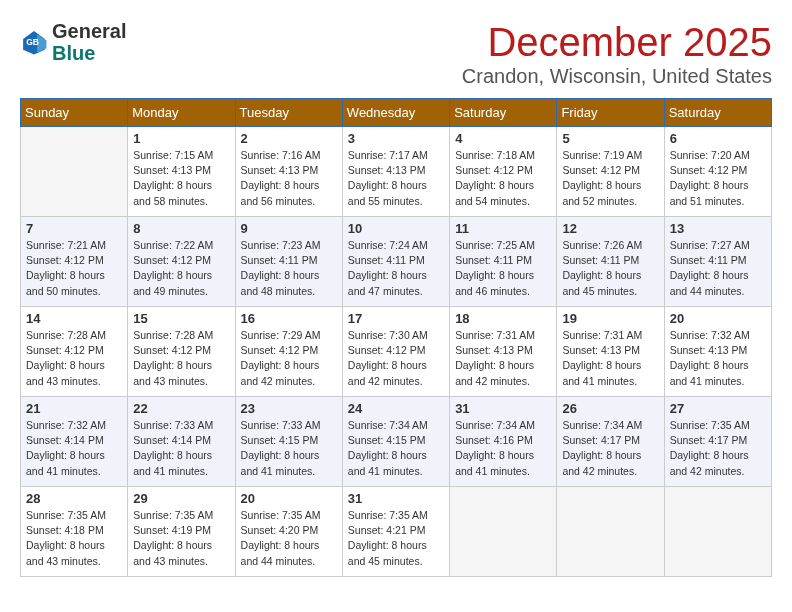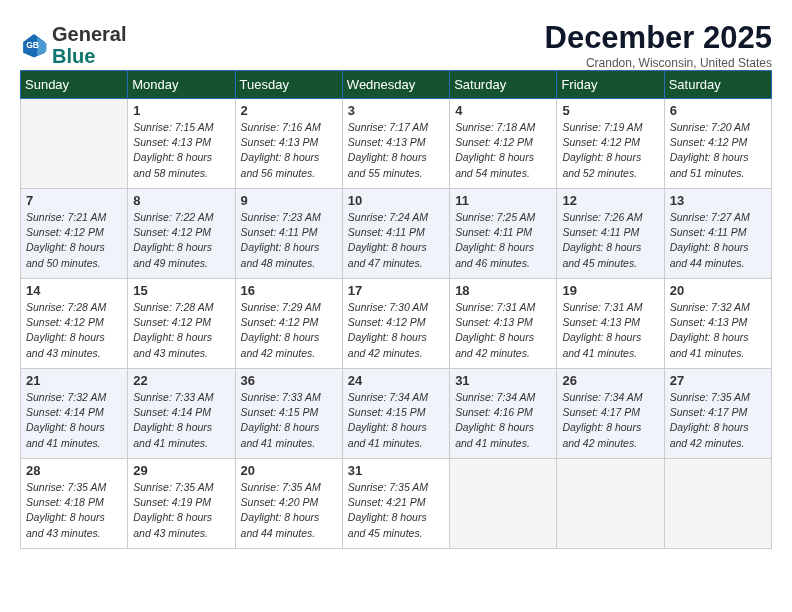--- a/index.html
+++ b/index.html
@@ -6,50 +6,51 @@
     body {
       font-family: Arial, sans-serif;
       background: #fff;
       width: 792px;
       min-height: 612px;
       padding: 20px;
     }
     .header {
       display: flex;
       justify-content: space-between;
-      align-items: center;
+      align-items: flex-start;
+      margin-bottom: 10px;
     }
     .logo {
       display: flex;
       align-items: center;
       gap: 4px;
     }
     .logo-icon {
       width: 28px;
       height: 28px;
     }
     .title-block {
       text-align: right;
     }
     .month-title {
-      font-size: 31px;
-      font-weight: bold;
-      color: #0f172a;
+      font-size: 40px;
+      font-weight: normal;
+      color: #b91c1c;
     }
     .location {
-      font-size: 12px;
+      font-size: 20px;
       color: #555;
     }
     .calendar {
       width: 100%;
       border-collapse: collapse;
       font-size: 11px;
     }
     .calendar th {
-      background-color: #14532d;
+      background-color: #a16207;
       color: #fff;
       padding: 6px 4px;
       text-align: left;
       font-size: 13px;
       font-weight: normal;
       border: 1px solid #2a6cb5;
     }
     .calendar td {
       vertical-align: top;
       border: 1px solid #ccc;
@@ -68,21 +69,20 @@
     .day-number {
       font-size: 13px;
       font-weight: bold;
       color: #333;
       margin-bottom: 2px;
     }
     .day-info {
       font-size: 10.5px;
       color: #333;
       line-height: 1.45;
-      font-style: italic;
     }
     .row-shaded td {
       background: #f0f4fa !important;
     }
   </style>
 </head>
 <body>
 
 <div class="header">
   <div class="logo">
@@ -207,21 +207,21 @@
       <tr class="row-shaded">
         <td>
           <div class="day-number">21</div>
           <div class="day-info">Sunrise: 7:32 AM<br>Sunset: 4:14 PM<br>Daylight: 8 hours and 41 minutes.</div>
         </td>
         <td>
           <div class="day-number">22</div>
           <div class="day-info">Sunrise: 7:33 AM<br>Sunset: 4:14 PM<br>Daylight: 8 hours and 41 minutes.</div>
         </td>
         <td>
-          <div class="day-number">36</div>
+          <div class="day-number">23</div>
           <div class="day-info">Sunrise: 7:33 AM<br>Sunset: 4:15 PM<br>Daylight: 8 hours and 41 minutes.</div>
         </td>
         <td>
           <div class="day-number">24</div>
           <div class="day-info">Sunrise: 7:34 AM<br>Sunset: 4:15 PM<br>Daylight: 8 hours and 41 minutes.</div>
         </td>
         <td>
           <div class="day-number">31</div>
           <div class="day-info">Sunrise: 7:34 AM<br>Sunset: 4:16 PM<br>Daylight: 8 hours and 41 minutes.</div>
         </td>

